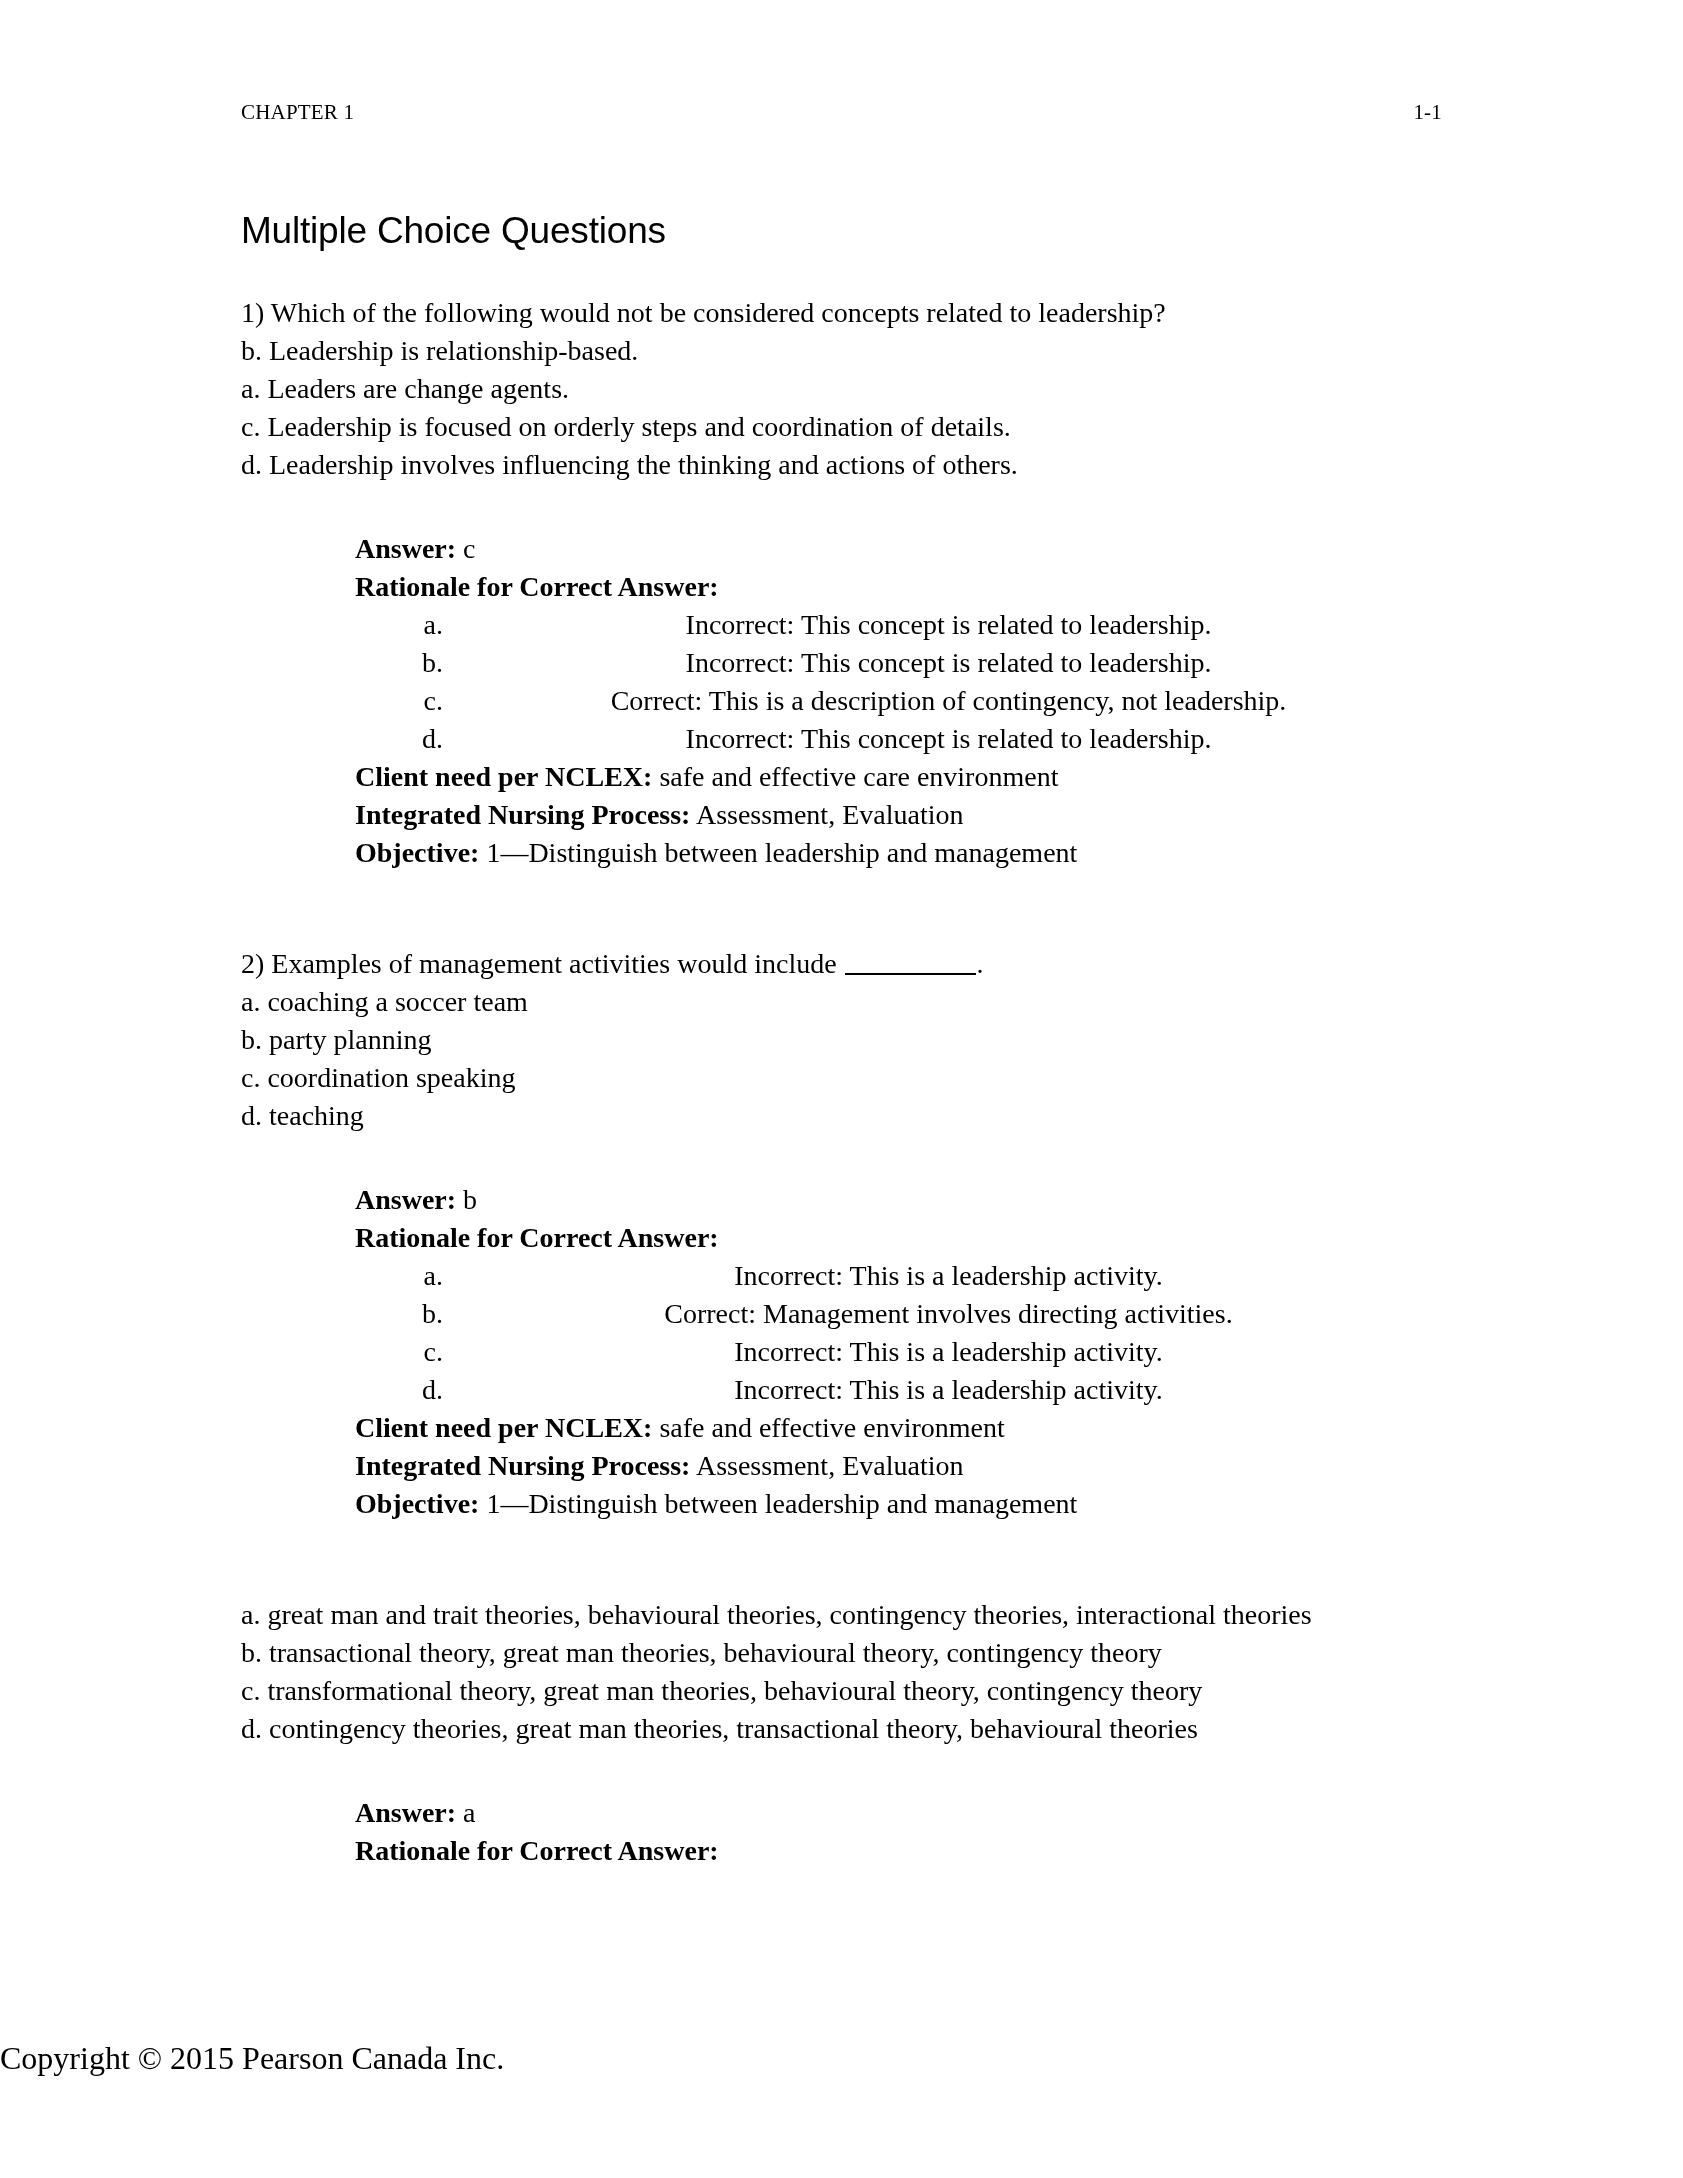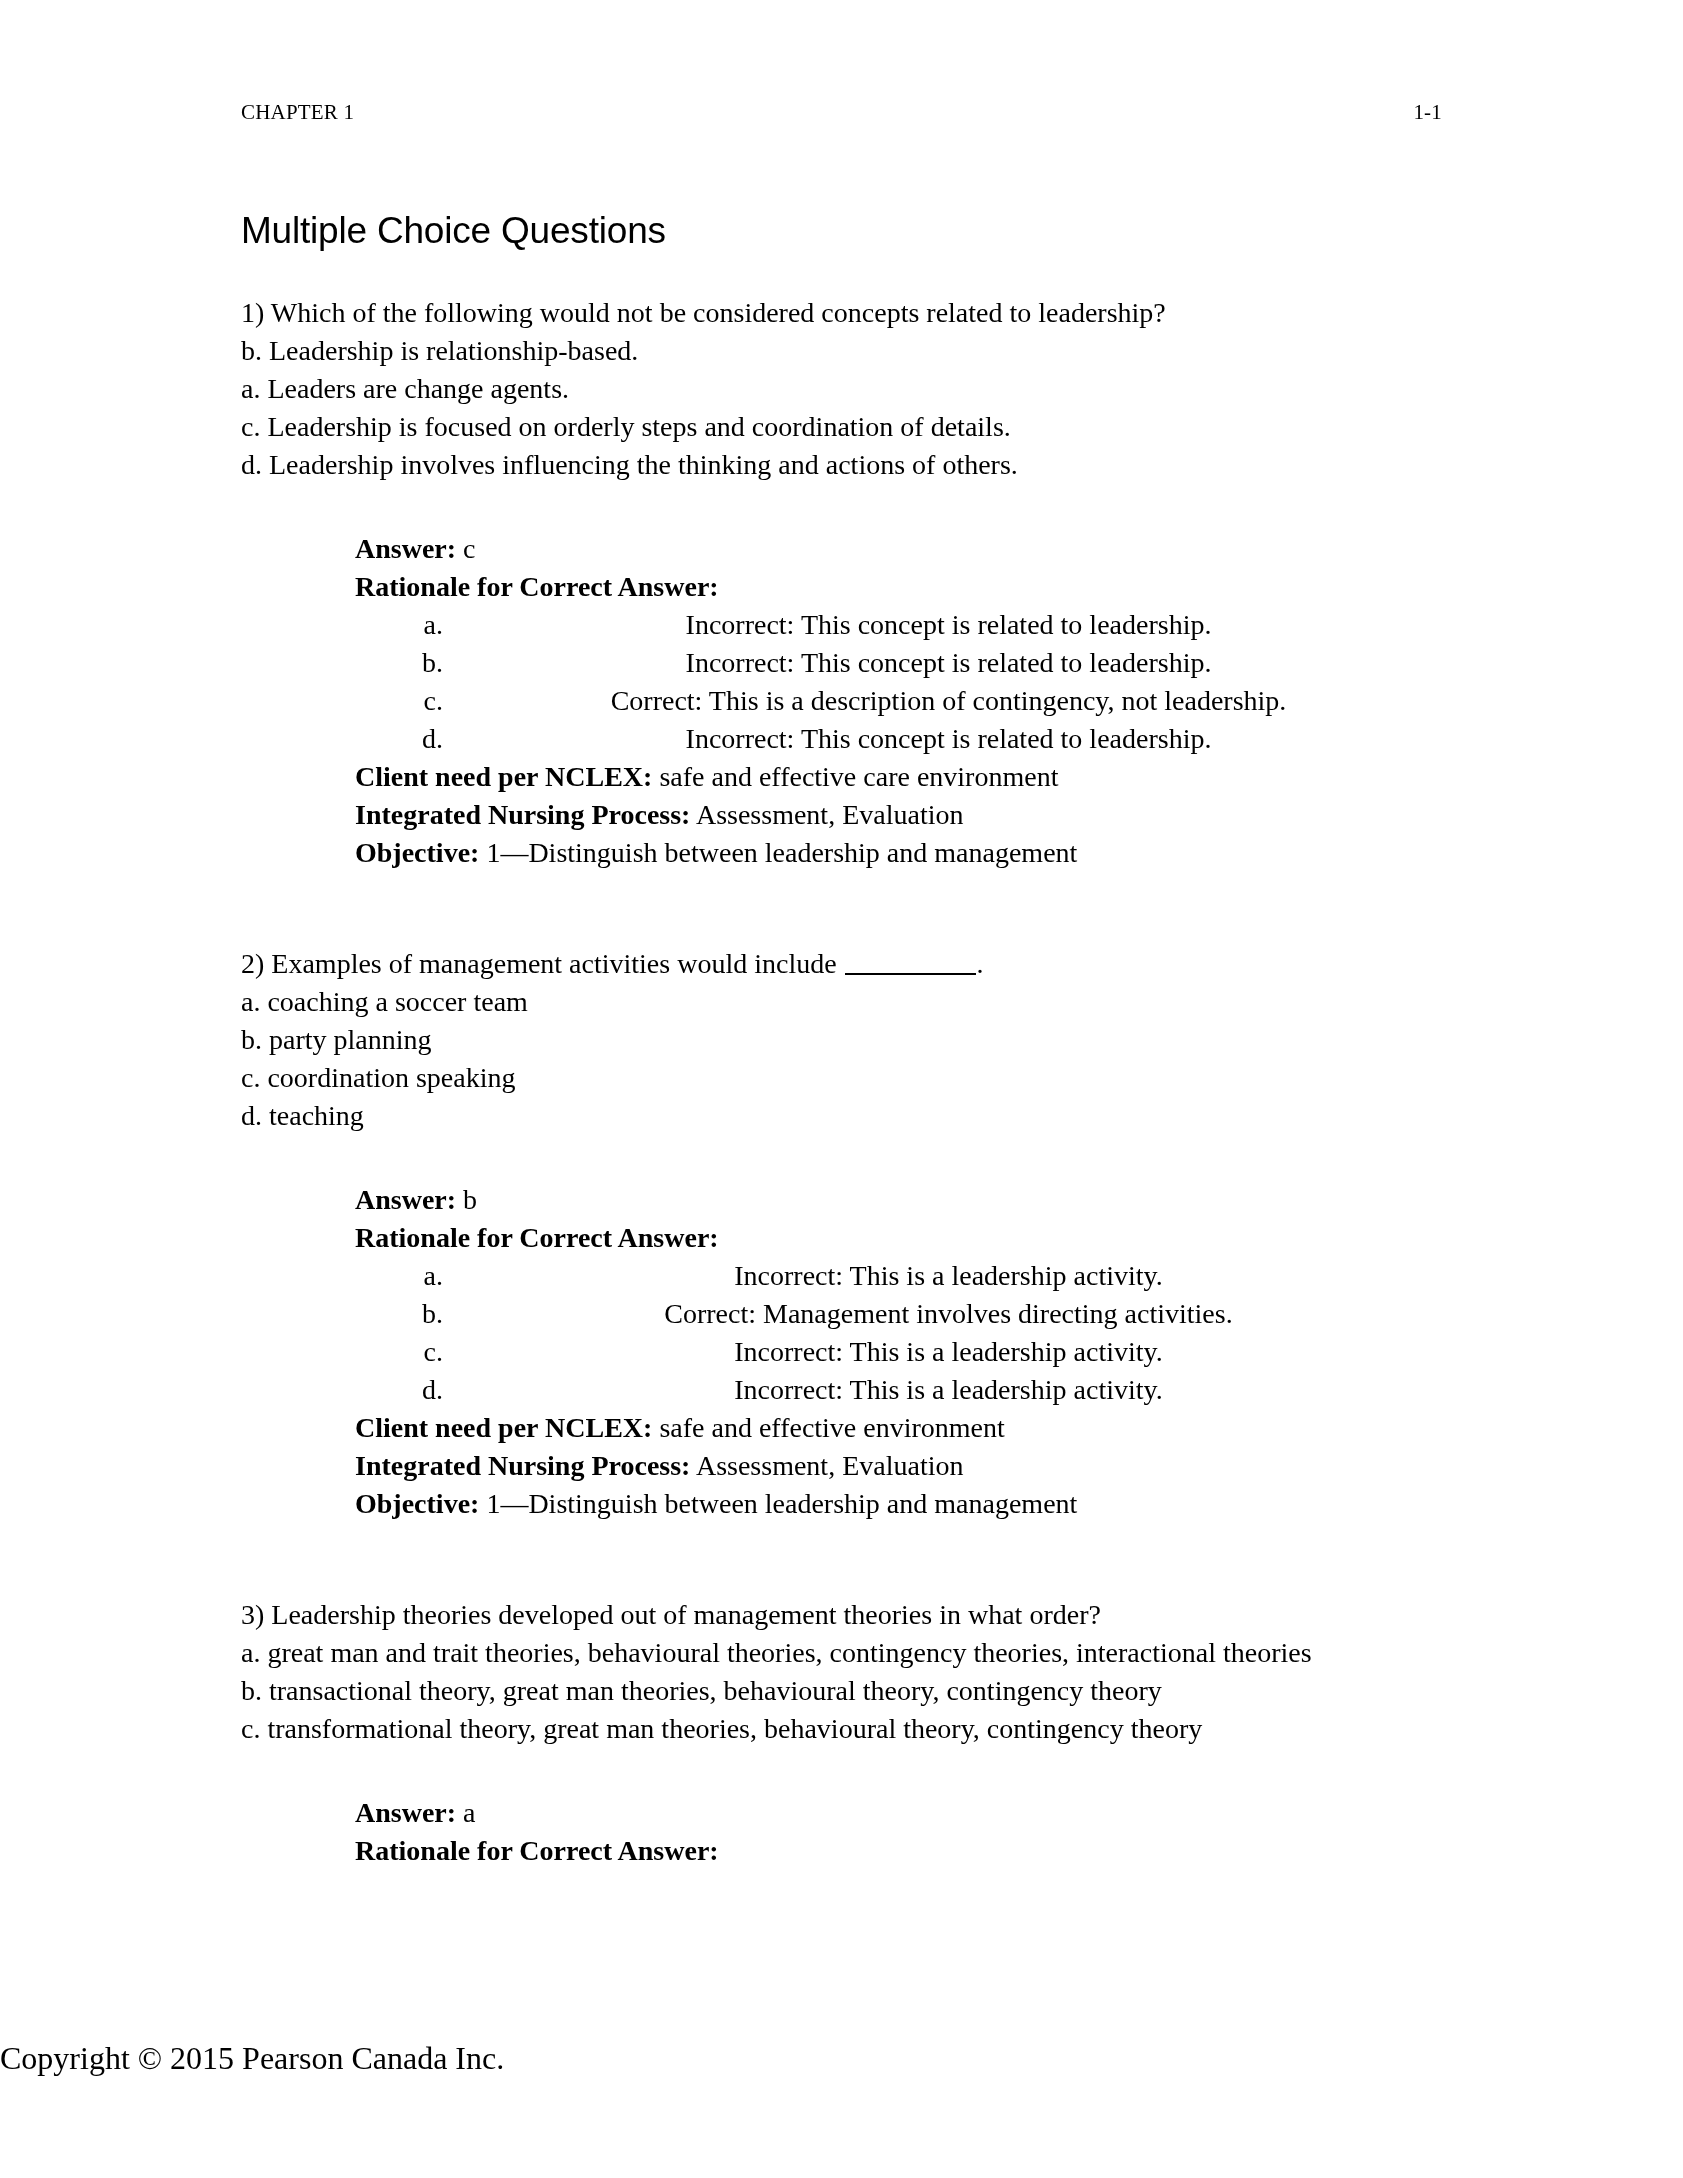--- a/index.html
+++ b/index.html
@@ -198,24 +198,24 @@
         <p class="meta-line">
           <span class="lbl">Objective:</span>
           <span>1—Distinguish between leadership and management</span>
         </p>
       </div>
     </div>
 
     <div class="gap-between-questions"></div>
 
     <div class="question-block">
-      <p class="q-stem">3) Leadership theories developed out of management theories in what order?</p>
       <p class="q-option">a. great man and trait theories, behavioural theories, contingency theories, interactional theories</p>
       <p class="q-option">b. transactional theory, great man theories, behavioural theory, contingency theory</p>
       <p class="q-option">c. transformational theory, great man theories, behavioural theory, contingency theory</p>
+      <p class="q-option">d. contingency theories, great man theories, transactional theory, behavioural theories</p>
 
       <div class="answer-block">
         <p class="answer-line">
           <span class="lbl">Answer:</span>
           <span>a</span>
         </p>
         <p class="rationale-heading lbl">Rationale for Correct Answer:</p>
       </div>
     </div>
 

